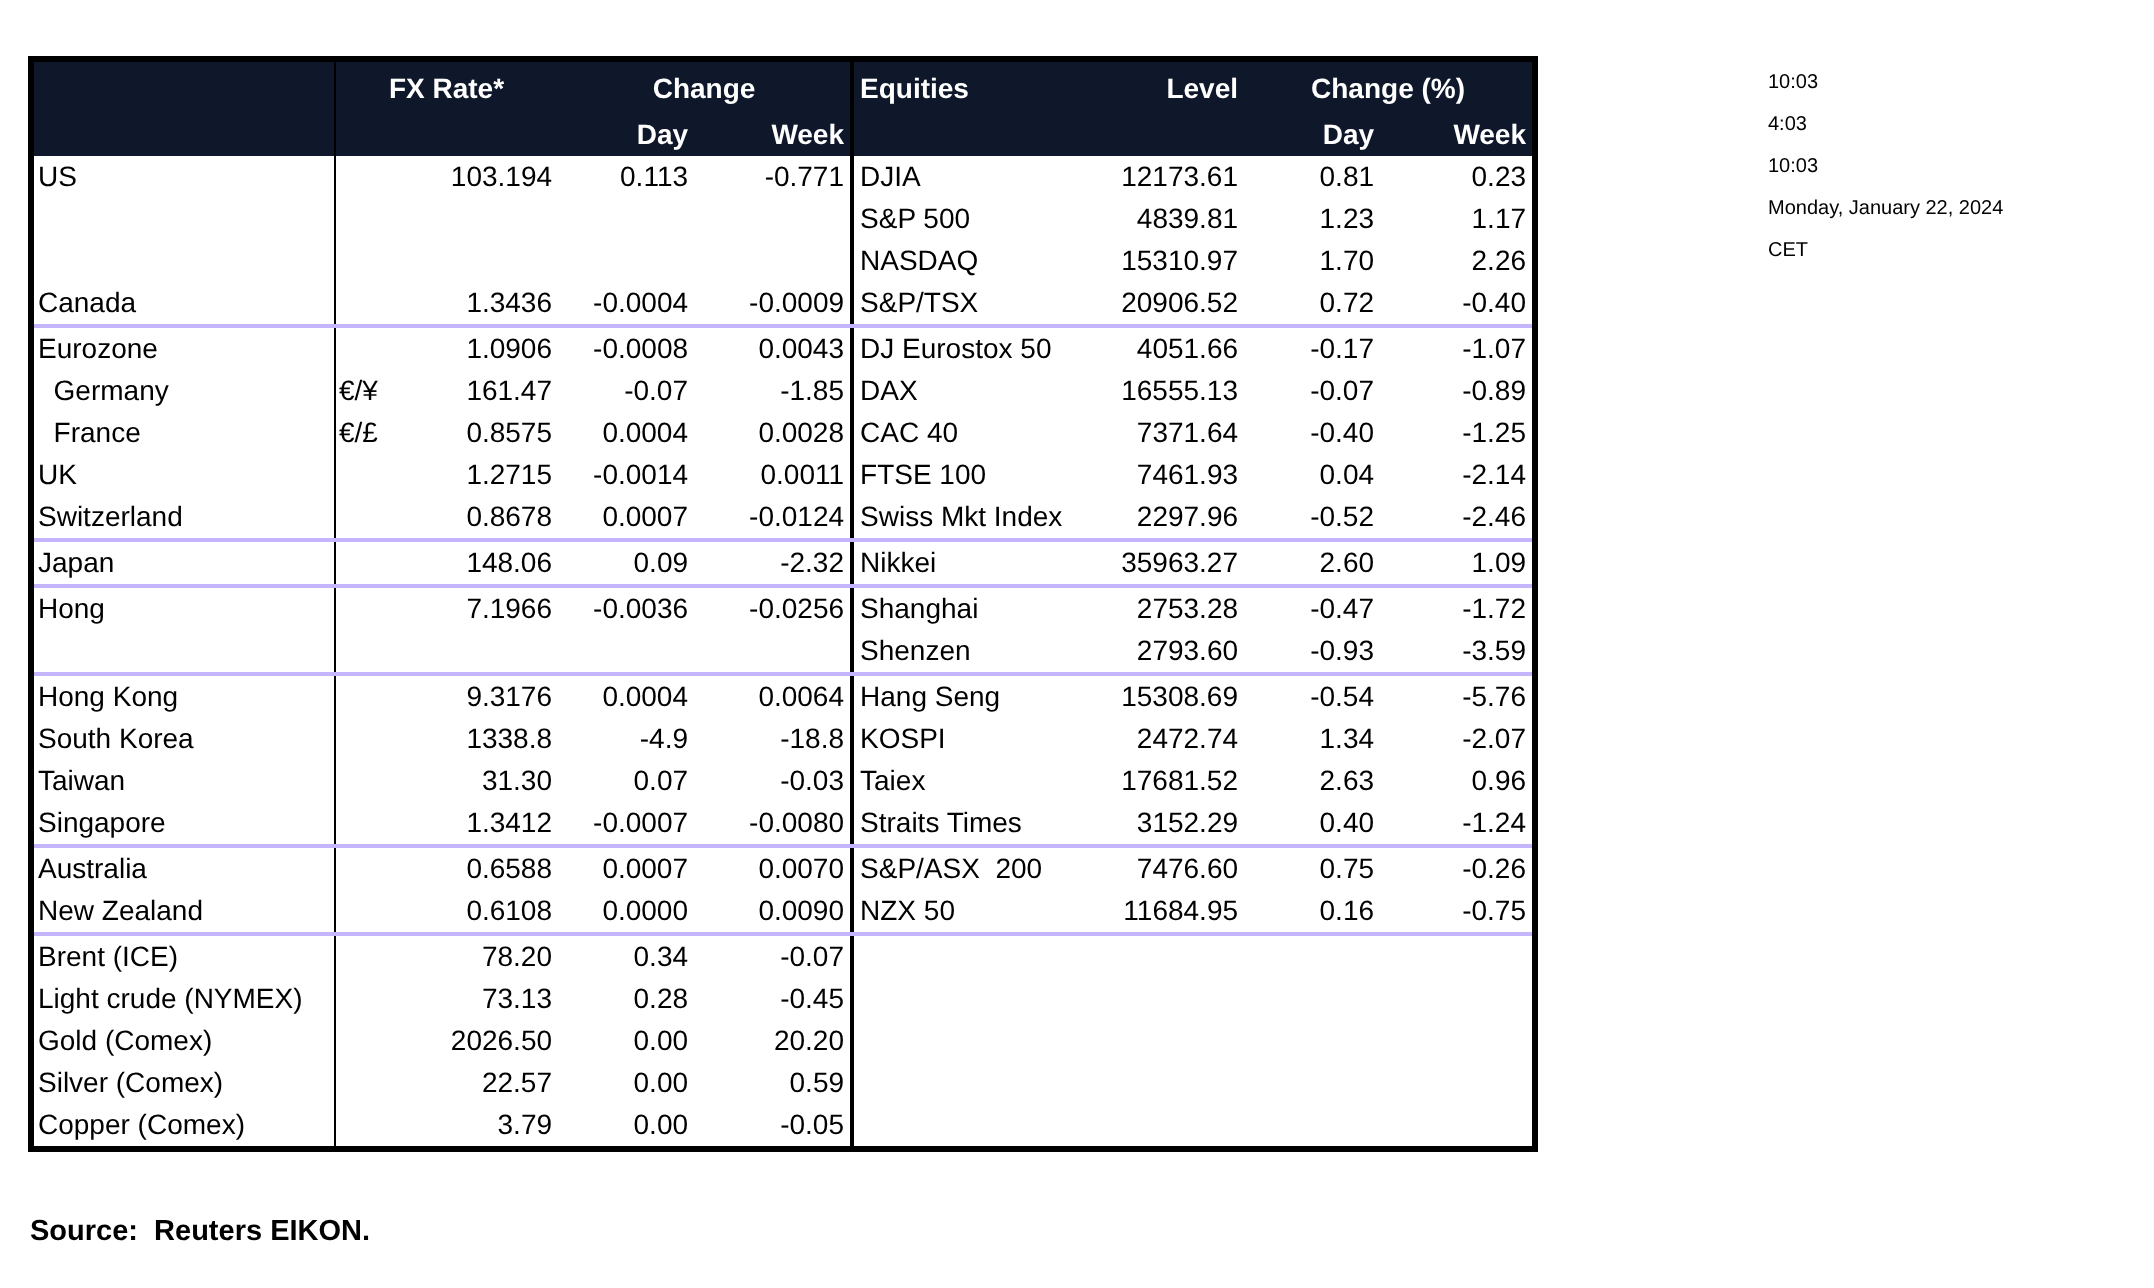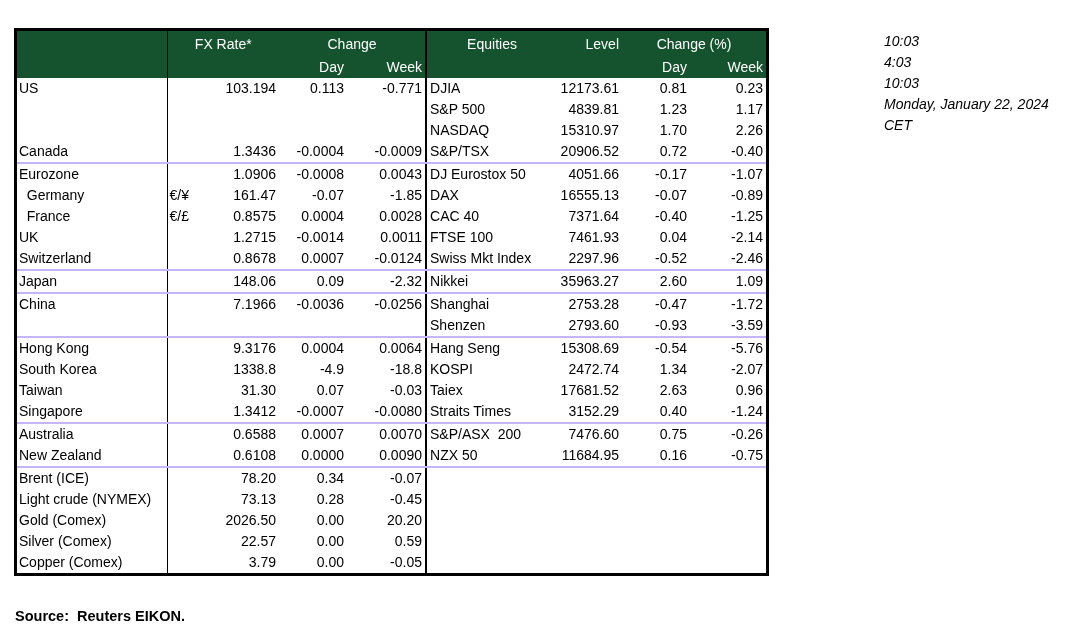--- a/index.html
+++ b/index.html
@@ -21,47 +21,47 @@
   th,td{
     padding:0;
     font-size:14px;
     line-height:21px;
     height:21px;
     overflow:hidden;
     white-space:pre;
     vertical-align:middle;
   }
   thead th{
-    background:#14532d;
+    background:#0f172a;
     color:#ffffff;
-    font-weight:normal;
+    font-weight:bold;
   }
   thead tr.hdr1 th{height:24px;line-height:26px;}
   .fx-table{width:408px;}
   .eq-table{width:340px;border-left:2px solid #000;}
   .col-region{width:150px;}
   .col-pair{width:31px;}
   .col-rate{width:81px;}
   .col-fday{width:68px;}
   .col-fweek{width:78px;}
   .col-eqname{width:128px;}
   .col-level{width:68px;}
   .col-eday{width:68px;}
   .col-eweek{width:76px;}
   .name-col{border-right:1.5px solid #000;}
   .num{text-align:right;padding-right:3px;}
   .ctr{text-align:center;}
-  .lft{text-align:center;padding-left:3px;}
+  .lft{text-align:left;padding-left:3px;}
   td.region{font-weight:normal;padding-left:2px;}
   td.pair{font-weight:normal;padding-left:2px;}
   td.eqname{padding-left:3px;}
   tr.group-end td{border-bottom:2px solid #c4b5fd;}
   .times{
     position:absolute;left:884px;top:31px;
-    font-size:14px;line-height:21px;font-style:italic;
+    font-size:10px;line-height:21px;
   }
   .times div{height:21px;}
   .footer{
     position:absolute;left:15px;top:564px;
     font-weight:bold;
     font-size:14.5px;
     line-height:21px;
     white-space:pre;
   }
 </style>
@@ -156,21 +156,21 @@
           <td class="num">-0.0124</td>
         </tr>
         <tr class="group-end">
           <td class="region name-col">Japan</td>
           <td class="pair"></td>
           <td class="num">148.06</td>
           <td class="num">0.09</td>
           <td class="num">-2.32</td>
         </tr>
         <tr>
-          <td class="region name-col">China</td>
+          <td class="region name-col">Hong</td>
           <td class="pair"></td>
           <td class="num">7.1966</td>
           <td class="num">-0.0036</td>
           <td class="num">-0.0256</td>
         </tr>
         <tr class="group-end">
           <td class="region name-col"></td>
           <td class="pair"></td>
           <td class="num"></td>
           <td class="num"></td>

